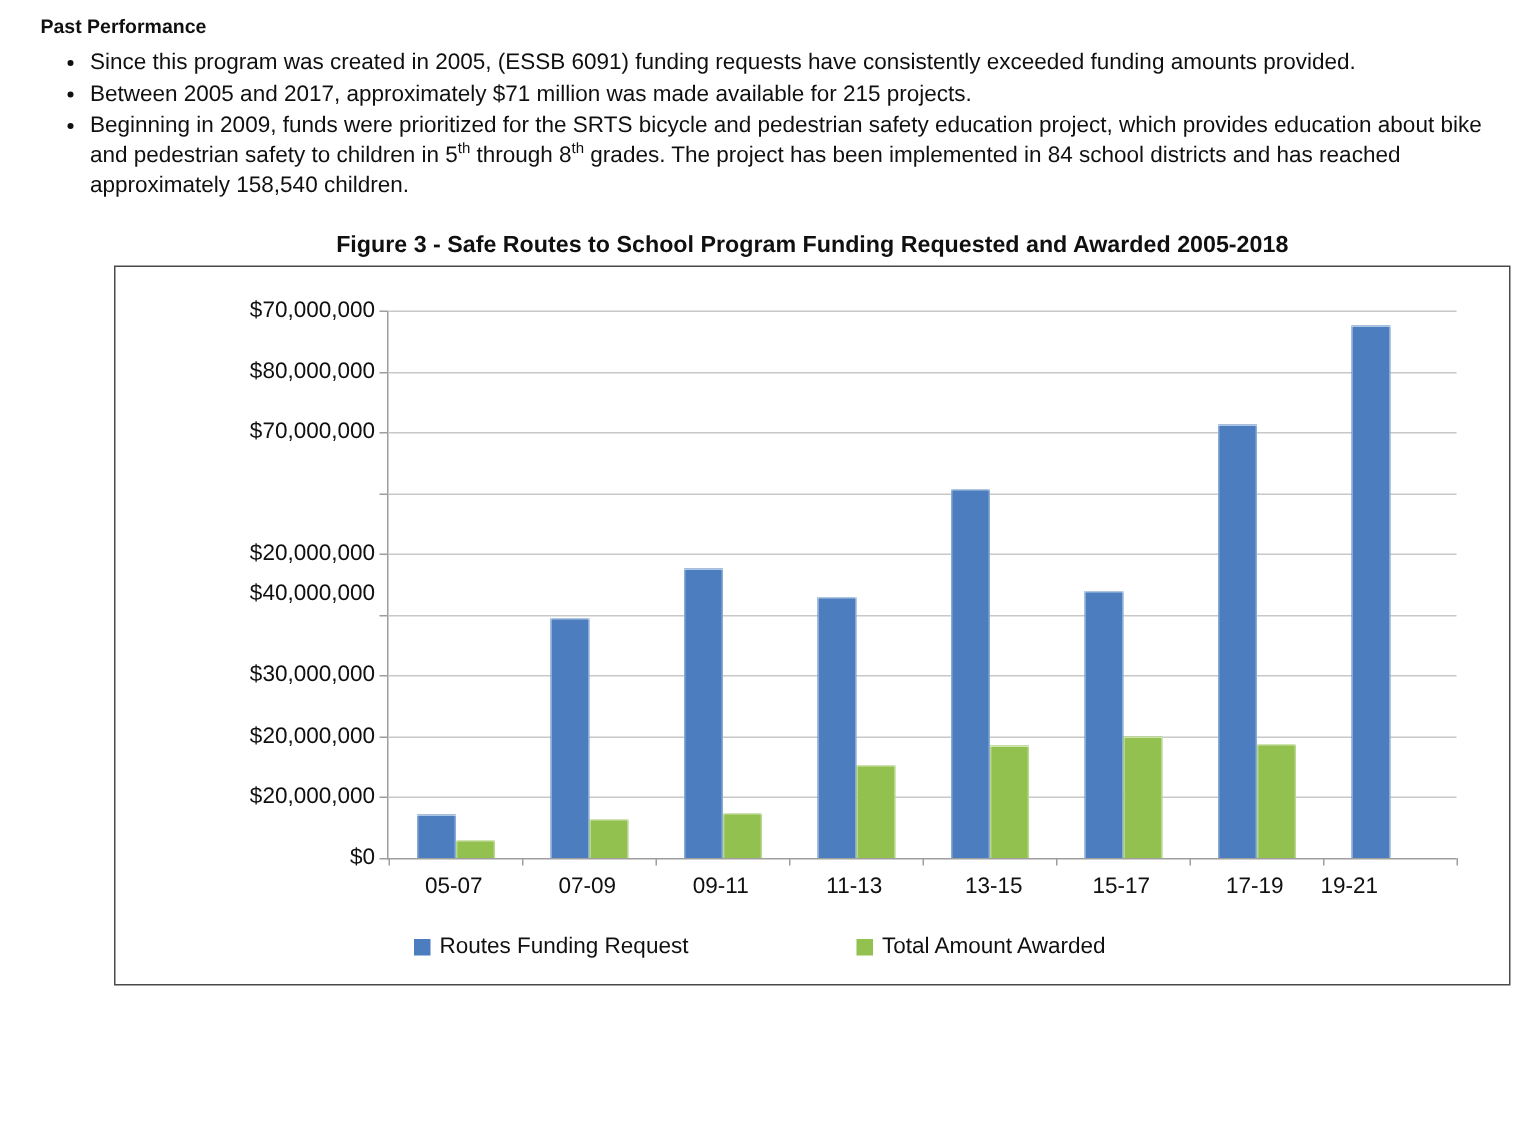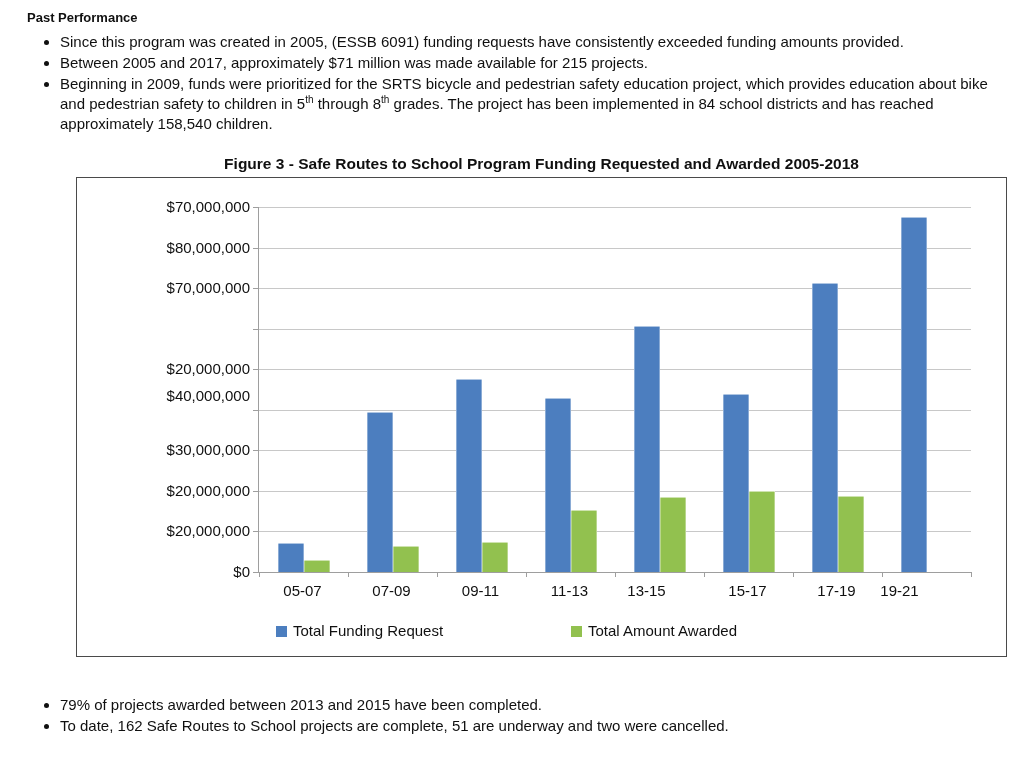--- a/index.html
+++ b/index.html
@@ -97,44 +97,40 @@
         <div class="bar" style="left: 490px; height: 81px; background: rgb(146, 193, 79);"></div>
         <div class="bar" style="left: 553px; height: 289px; background: rgb(76, 126, 191);"></div>
         <div class="bar" style="left: 579px; height: 76px; background: rgb(146, 193, 79);"></div>
         <div class="bar" style="left: 642px; height: 355px; background: rgb(76, 126, 191);"></div>
       </div>
     <div class="xlabels" id="xlabels">
         <div class="xlabel" style="left: 0px;">05-07</div>
         <div class="xlabel" style="left: 89px;">07-09</div>
         <div class="xlabel" style="left: 178px;">09-11</div>
         <div class="xlabel" style="left: 267px;">11-13</div>
-        <div class="xlabel" style="left: 344px; text-align: center;">13-15</div>
+        <div class="xlabel" style="left: 360px; text-align: center;">13-15</div>
         <div class="xlabel" style="left: 445px;">15-17</div>
         <div class="xlabel" style="left: 534px;">17-19</div>
         <div class="xlabel" style="left: 597px;">19-21</div>
       </div>
 
     <div class="legend-item legend-1">
       <span class="legend-marker" style="background: rgb(76, 126, 191);"></span>
-      <span>Total Funding Request</span>
+      <span>Routes Funding Request</span>
     </div>
     <div class="legend-item legend-2">
       <span class="legend-marker" style="background: rgb(146, 193, 79);"></span>
       <span>Total Amount Awarded</span>
     </div>
   <div class="ytick" style="left: 176px; top: 29px;"></div>
       <div class="ytick" style="left: 176px; top: 70px;"></div>
       <div class="ytick" style="left: 176px; top: 110px;"></div>
       <div class="ytick" style="left: 176px; top: 151px;"></div>
       <div class="ytick" style="left: 176px; top: 191px;"></div>
       <div class="ytick" style="left: 176px; top: 232px;"></div>
       <div class="ytick" style="left: 176px; top: 272px;"></div>
       <div class="ytick" style="left: 176px; top: 313px;"></div>
       <div class="ytick" style="left: 176px; top: 353px;"></div>
       <div class="ytick" style="left: 176px; top: 394px;"></div>
     </div>
 
-  <ul class="bullets bottom">
-    <li>79% of projects awarded between 2013 and 2015 have been completed.</li>
-    <li>To date, 162 Safe Routes to School projects are complete, 51 are underway and two were cancelled.</li>
-  </ul>
 
 </div>
 
 </body></html>

